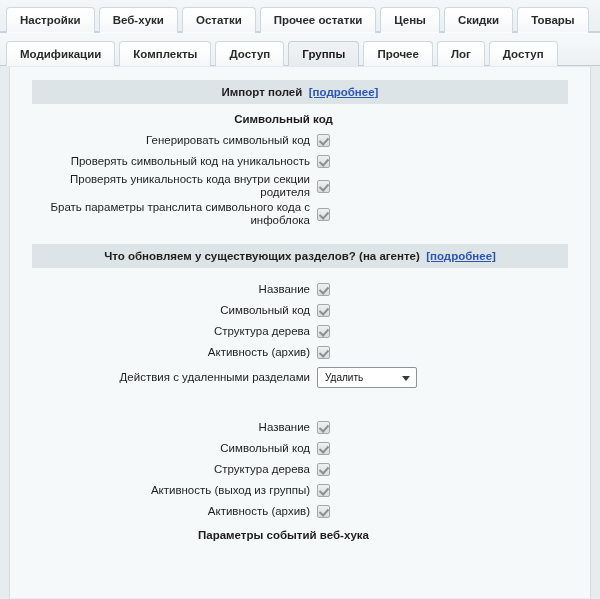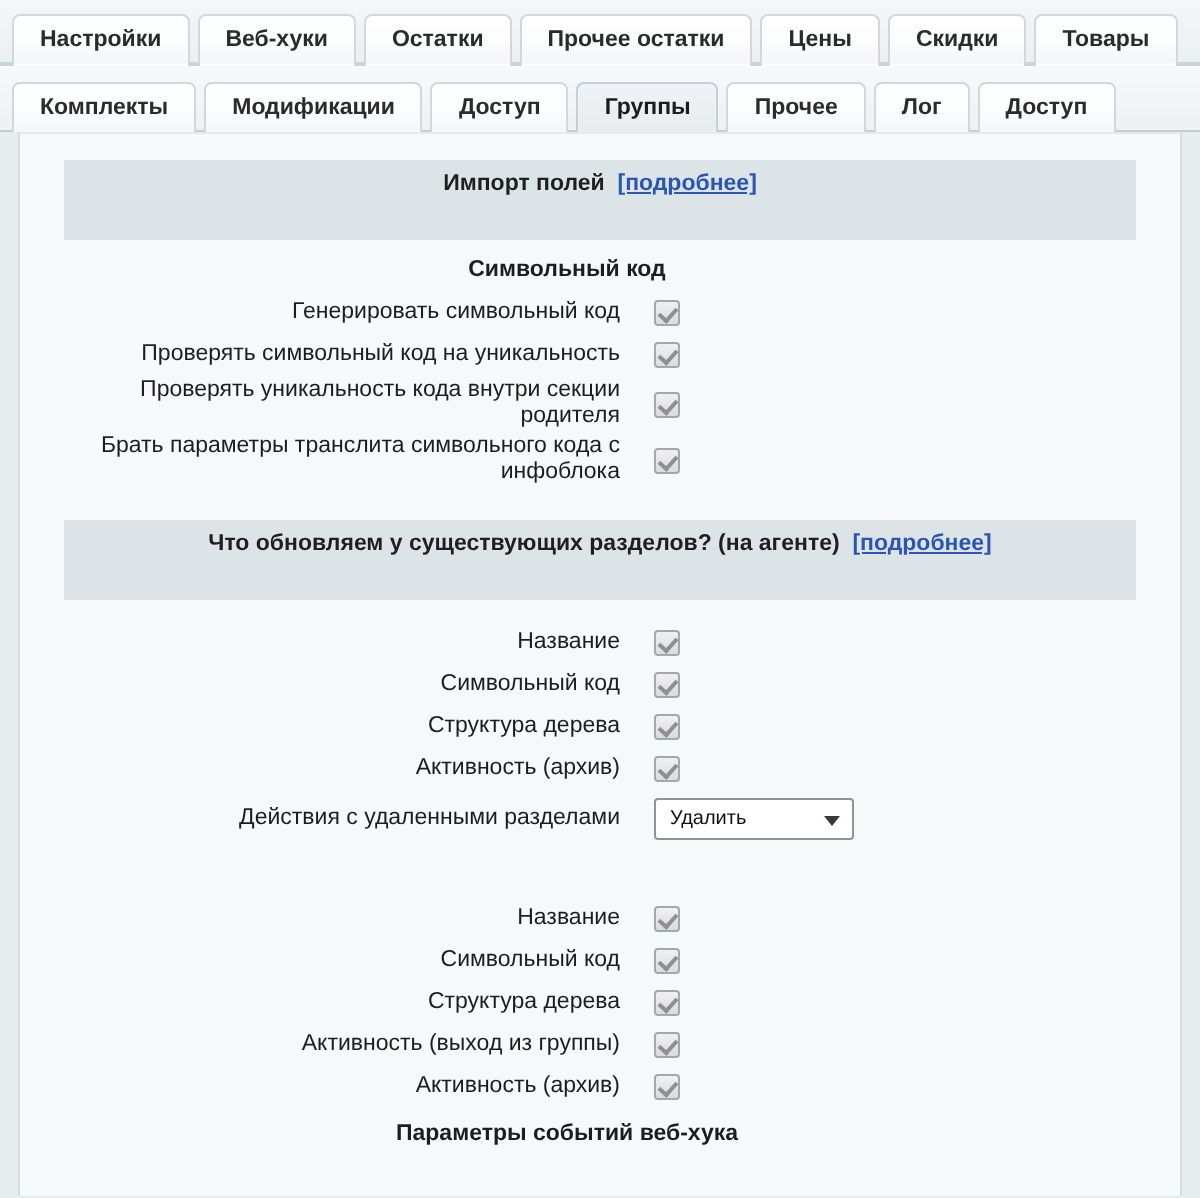--- a/index.html
+++ b/index.html
@@ -81,21 +81,21 @@
     overflow: hidden;
   }
 
   
   .section-head {
     background: #dde4e7;
     text-align: center;
     font-size: 11.5px;
     font-weight: bold;
     color: #1f1f1f;
-    padding: 6px 4px 22px 4px;
+    padding: 6px 4px 6px 4px;
     margin: 0 0 2px 0;
   }
   .section-head .more-link {
     color: #2a55b4;
     text-decoration: underline;
     font-weight: bold;
     cursor: pointer;
   }
   .sec-gap  { height: 16px; }
   .sec-gap2 { height: 19px; }
@@ -111,21 +111,21 @@
   }
   .row {
     display: flex;
     align-items: center;
     min-height: 19px;
     padding: 1px 0;
   }
   .row .lbl {
     width: 278px;
     text-align: right;
-    padding-right: 17px;
+    padding-right: 7px;
     font-size: 11.5px;
     color: #1d1d1d;
     line-height: 13px;
   }
   .row.tall .lbl { line-height: 13px; }
   .row .ctl { flex: 0 0 auto; }
 
   
   .cb {
     width: 13px;
@@ -190,22 +190,22 @@
     <div class="tab">Веб-хуки</div>
     <div class="tab">Остатки</div>
     <div class="tab">Прочее остатки</div>
     <div class="tab">Цены</div>
     <div class="tab">Скидки</div>
     <div class="tab">Товары</div>
 
   </div>
 
   <div class="tab-row row2">
+    <div class="tab">Модификации</div>
     <div class="tab">Комплекты</div>
-    <div class="tab">Модификации</div>
     <div class="tab">Доступ</div>
     <div class="tab active">Группы</div>
     <div class="tab">Прочее</div>
     <div class="tab">Лог</div>
     <div class="tab">Доступ</div>
   </div>
 
 </div>
 
 <div class="panel-wrap">

